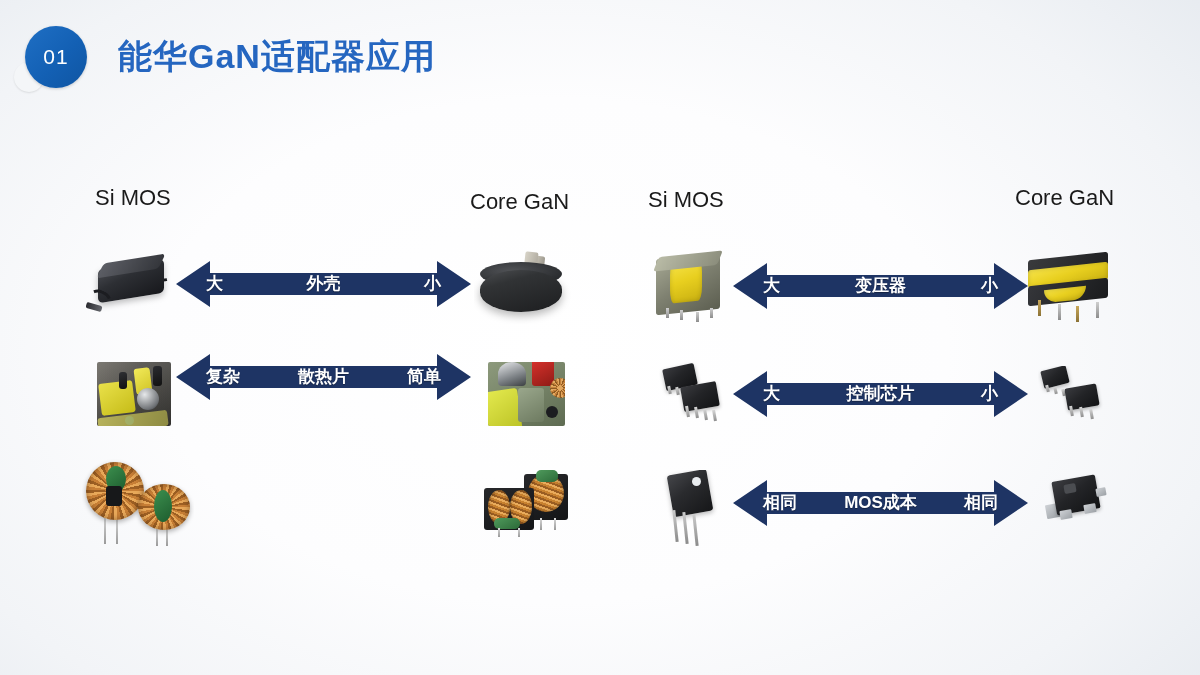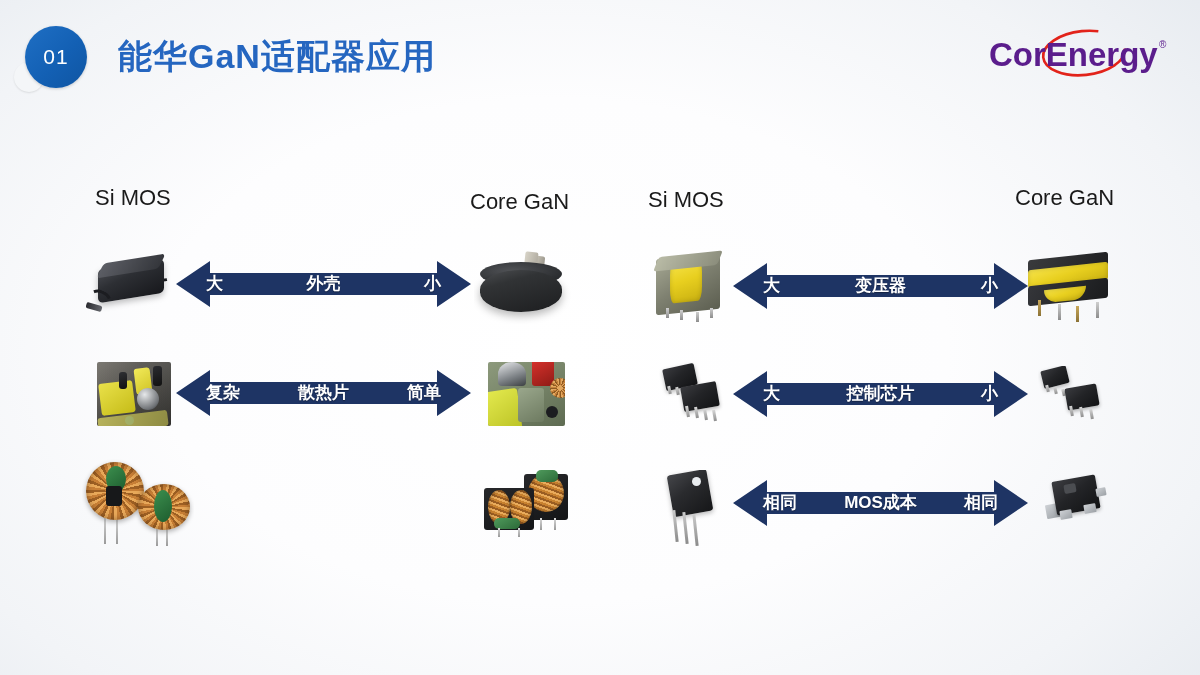--- a/index.html
+++ b/index.html
@@ -297,27 +297,20 @@
 
 <div class="slide">
 
   <div class="header">
 
     <div class="badge-dot"></div>
     <div class="badge">01</div>
 
     <div class="title">能华GaN适配器应用</div>
 
-    <div class="logo">
-      <svg width="195" height="58" viewBox="0 0 195 58">
-        <ellipse cx="101" cy="27" rx="41" ry="22" fill="none" stroke="#e2231a" stroke-width="2.6" stroke-dasharray="168 40" transform="rotate(-6 101 27)"></ellipse>
-        <text x="6" y="40" font-family="Liberation Sans, sans-serif" font-size="33" font-weight="bold" fill="#5b1d8c">Cor<tspan fill="#5b1d8c">E</tspan>nergy</text>
-        <text x="176" y="22" font-family="Liberation Sans, sans-serif" font-size="10" fill="#5b1d8c">®</text>
-      </svg>
-    </div>
   </div>
 
   <div class="col-head" style="left:95px;  top:185px;">Si MOS</div>
   <div class="col-head" style="left:470px; top:189px;">Core GaN</div>
   <div class="col-head" style="left:648px; top:187px;">Si MOS</div>
   <div class="col-head" style="left:1015px;top:185px;">Core GaN</div>
 
   <div class="pic" style="left:86px; top:246px; width:95px; height:78px;">
     <div class="pic-frame">
       <div class="cord cord-r"></div>
@@ -351,21 +344,21 @@
       <div class="blob" style="left:3px;  top:20px; width:34px; height:32px; background:linear-gradient(150deg,#e9e14a,#c6bc18); transform:rotate(-7deg);"></div>
       <div class="blob" style="left:38px; top:6px;  width:16px; height:26px; background:linear-gradient(150deg,#f2ea5a,#cfc324); transform:rotate(-7deg);"></div>
       <div class="blob" style="left:40px; top:26px; width:22px; height:22px; border-radius:50%; background:radial-gradient(circle at 35% 30%,#e6e8ea,#6f7276 70%,#2b2d30);"></div>
       <div class="blob" style="left:56px; top:4px;  width:9px;  height:20px; background:linear-gradient(160deg,#2b2c30,#111);"></div>
       <div class="blob" style="left:22px; top:10px; width:8px;  height:17px; background:linear-gradient(160deg,#2f3034,#111);"></div>
       <div class="blob" style="left:28px; top:54px; width:9px;  height:9px;  border-radius:50%; background:#2f9bd4;"></div>
       <div class="blob" style="left:1px;  top:52px; width:70px; height:16px; background:linear-gradient(110deg,#c9c45f,#9d9a46); opacity:.85; transform:rotate(-7deg);"></div>
     </div>
   </div>
 
-  <div class="arrow" style="left:176px; top:368px; width:295px;">
+  <div class="arrow" style="left:176px; top:352px; width:295px;">
     <svg width="295" height="50" viewBox="0 0 295 50">
       <polygon points="0,25 34,2 34,14 261,14 261,2 295,25 261,48 261,36 34,36 34,48" fill="#1e3464"></polygon>
     </svg>
     <span class="lbl left">复杂</span>
     <span class="lbl mid">散热片</span>
     <span class="lbl right">简单</span>
   </div>
 
   <div class="pic" style="left:484px; top:358px; width:85px; height:72px;">
     <div class="pcb" style="background:linear-gradient(150deg,#8d9a7c,#5e6b52);">

